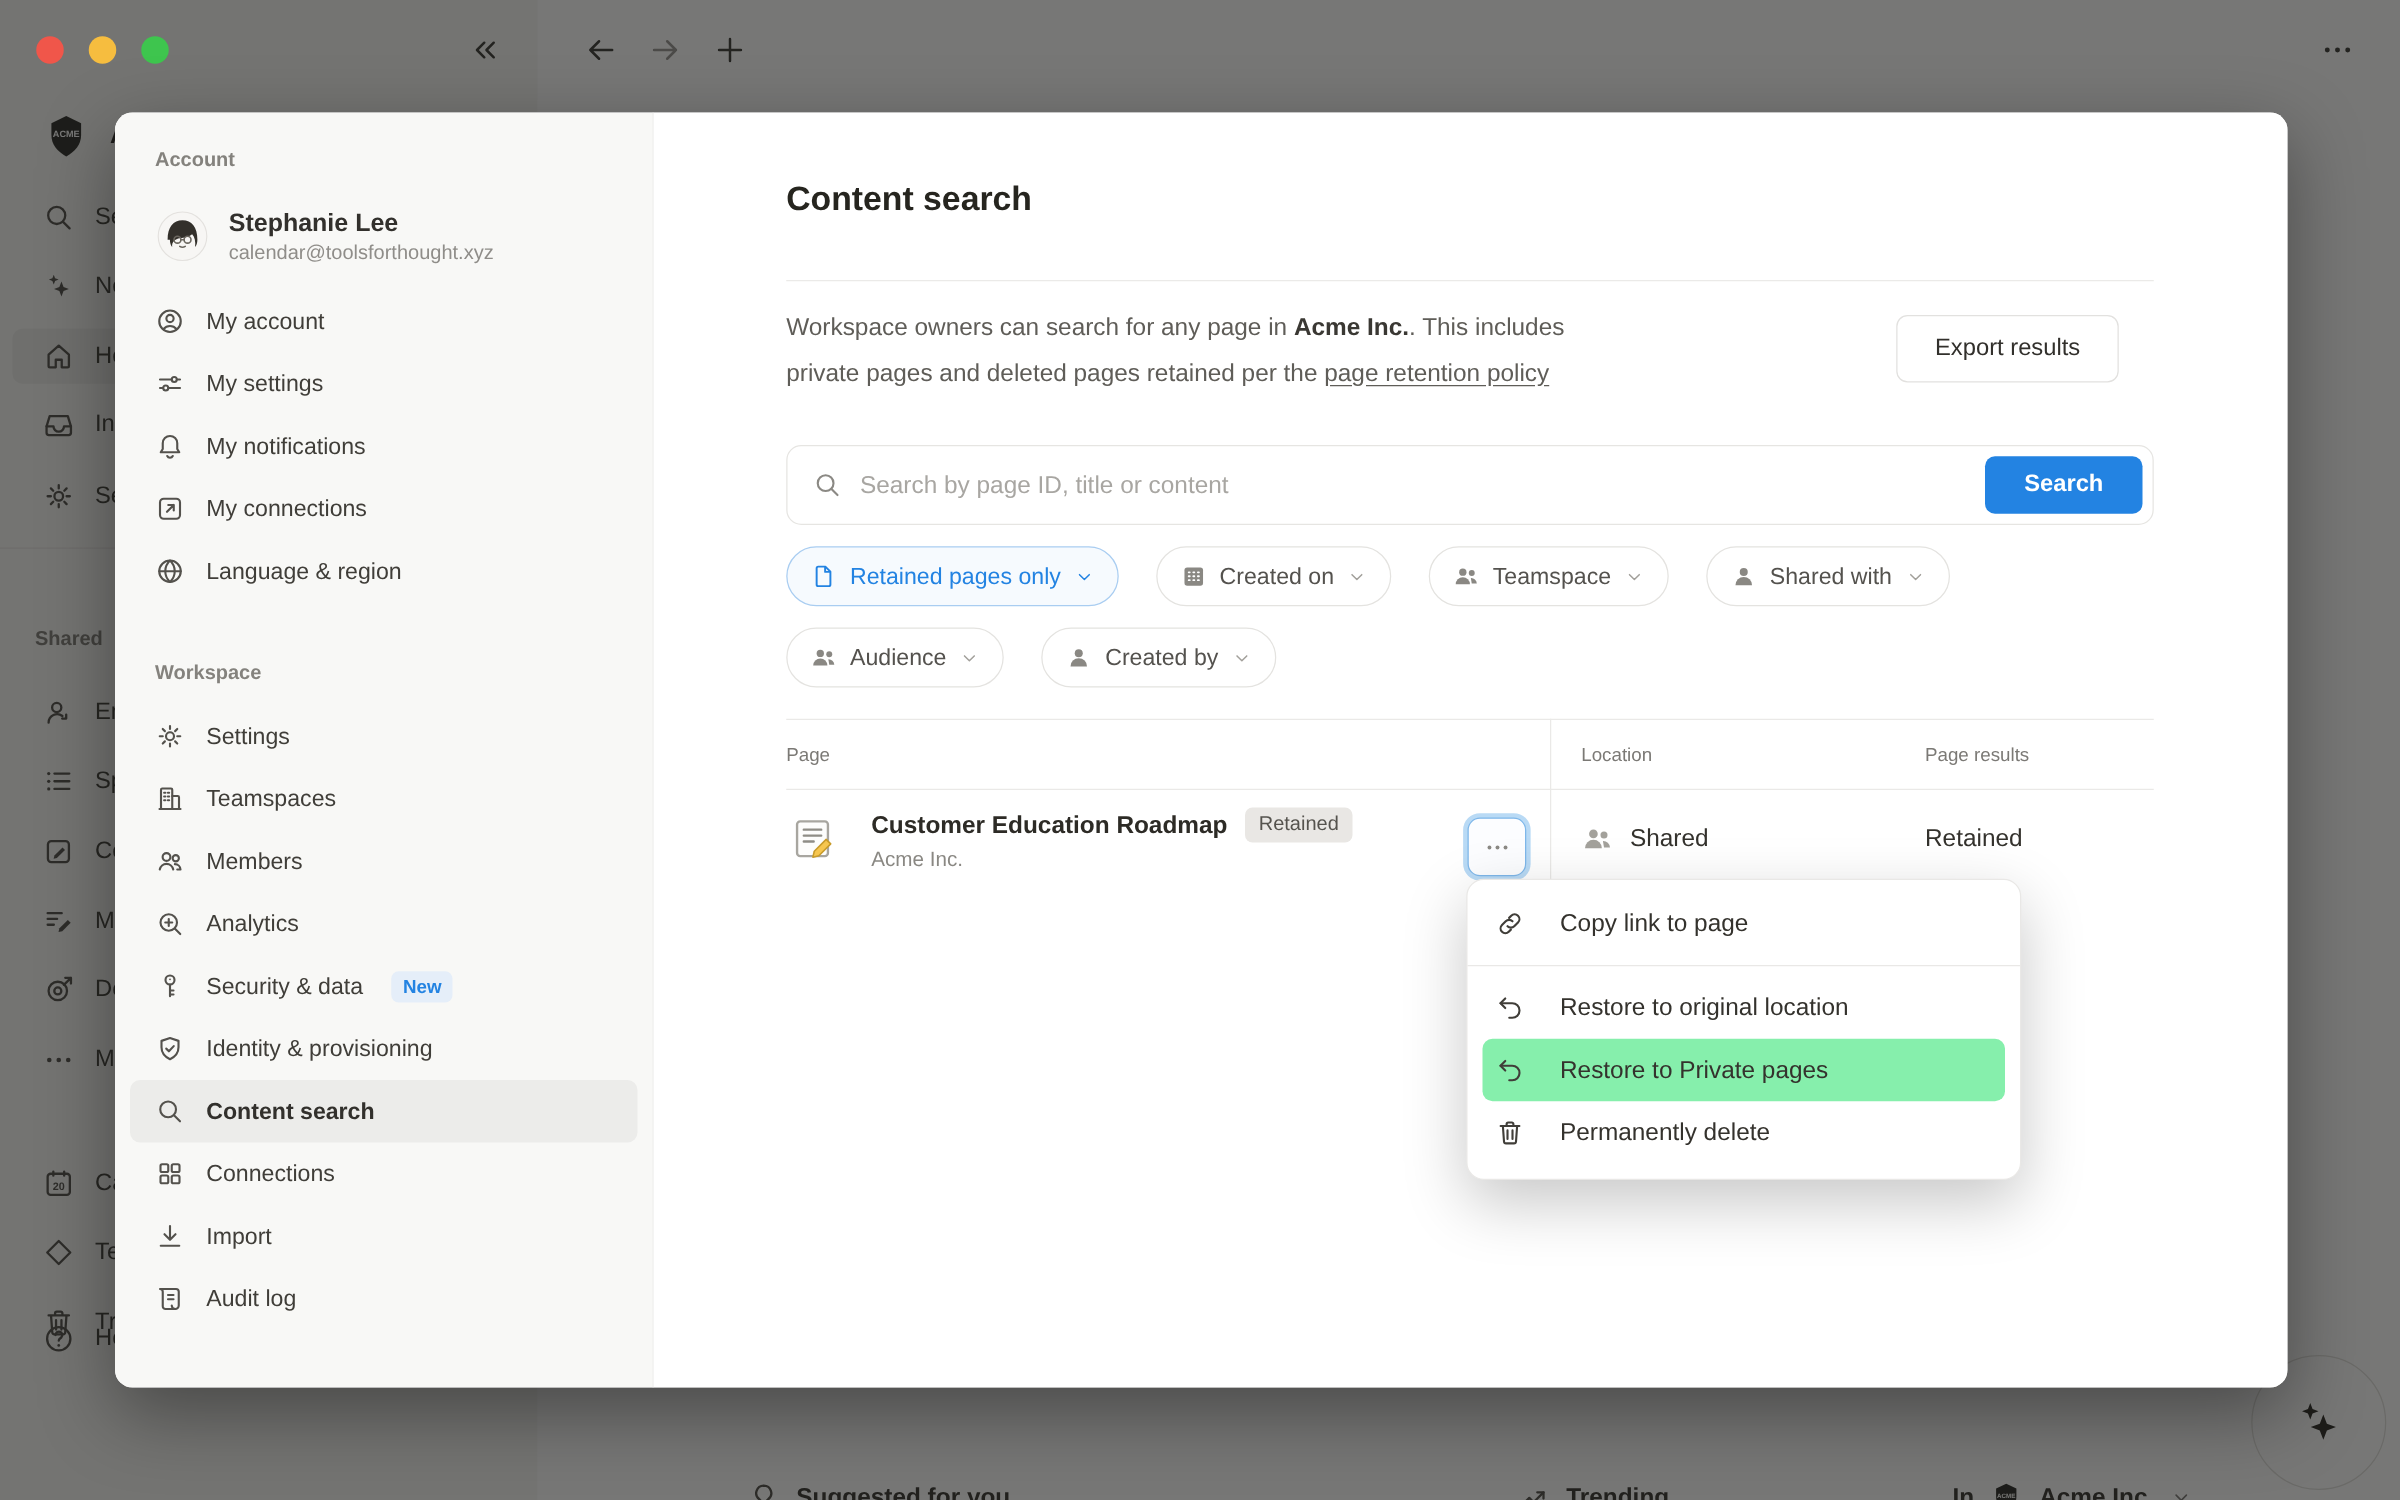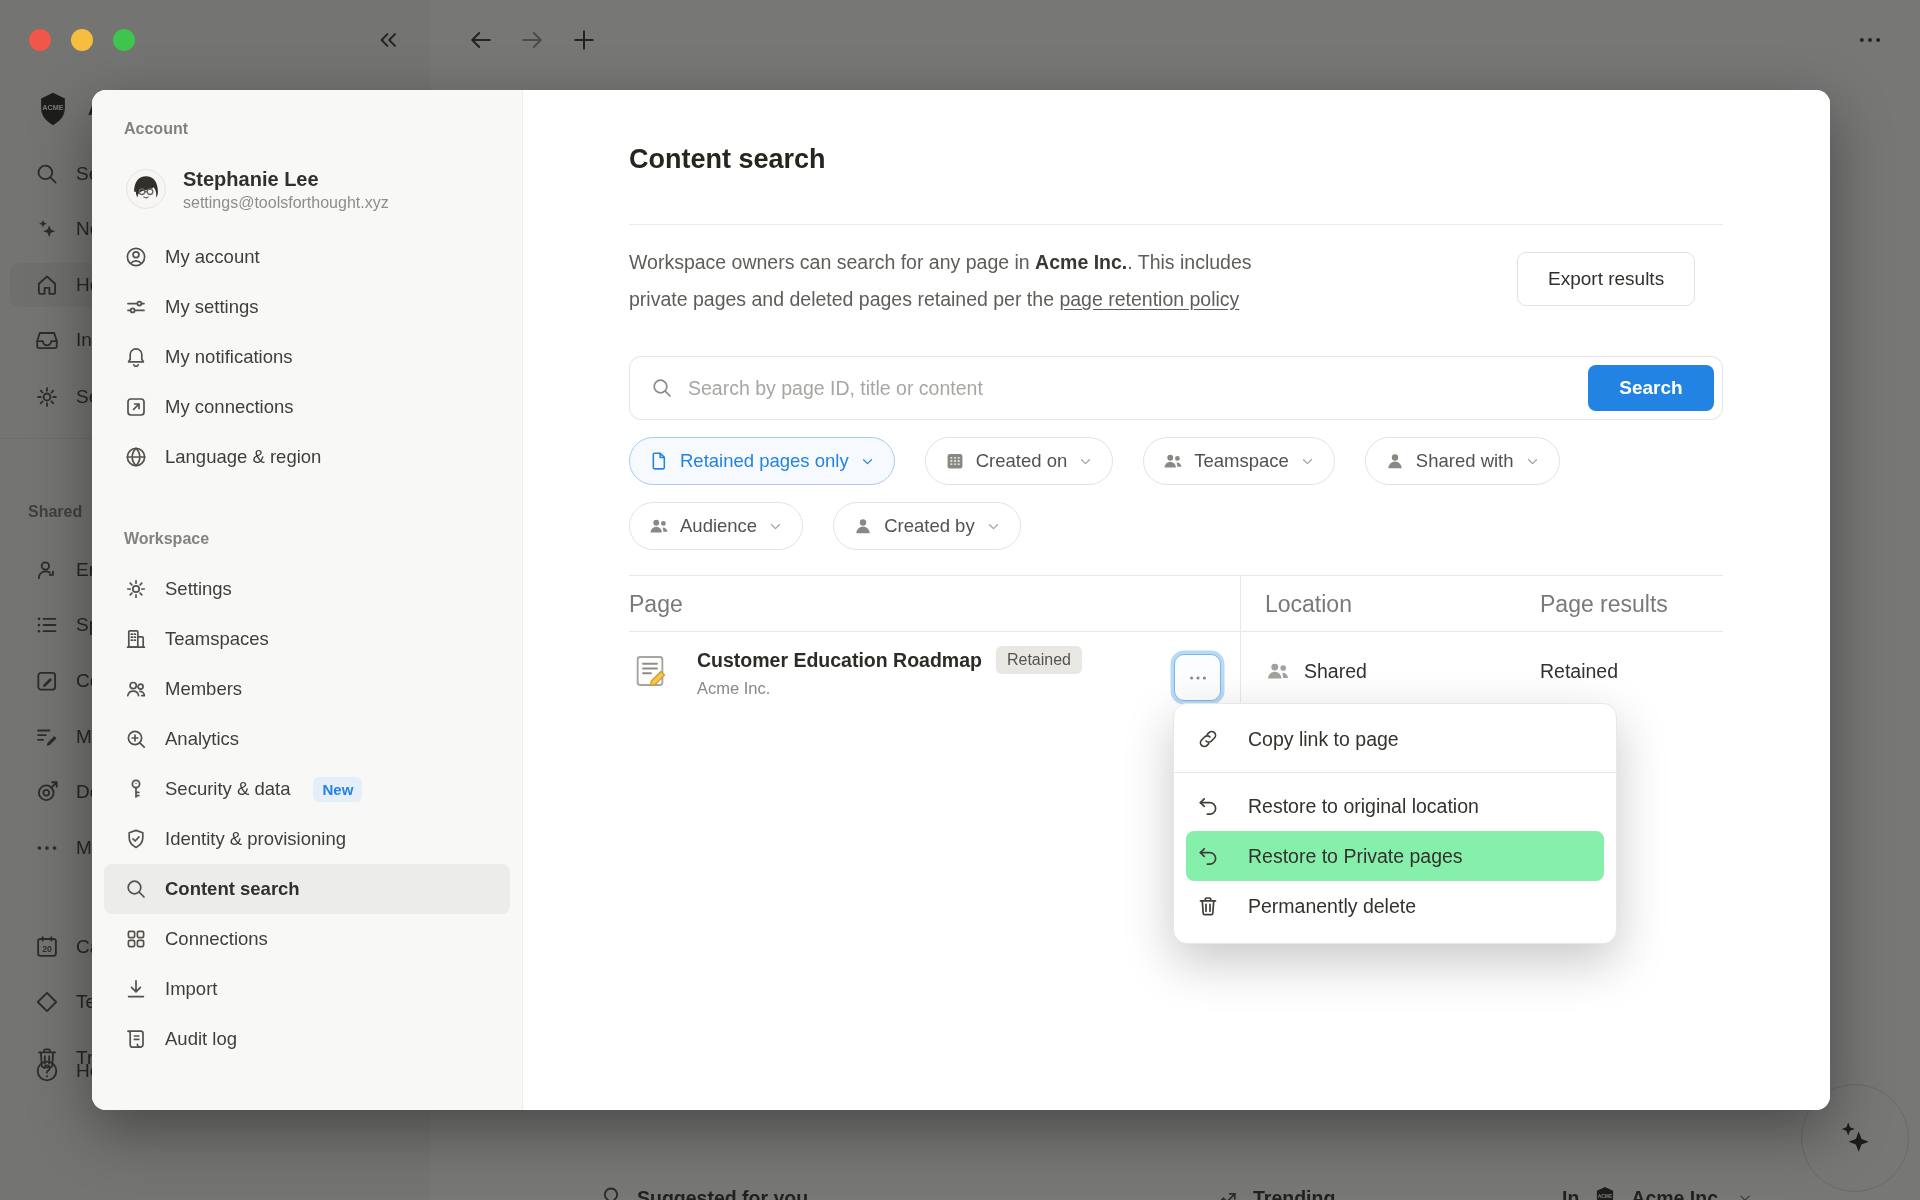--- a/index.html
+++ b/index.html
@@ -66,21 +66,21 @@
   .chips{position:absolute;left:106px;top:347px;width:1110px;display:flex;flex-wrap:wrap;column-gap:30px;row-gap:17px}
   .chip{height:48px;display:flex;align-items:center;gap:10px;padding:0 18px;border:1.5px solid #e4e3e0;border-radius:24px;
     background:#fff;font-size:18.5px;color:#54524e;font-family:inherit;cursor:pointer;white-space:nowrap}
   .chip .ic{color:#8a8883}
   .chip .chev{color:#a2a09b}
   .chip.active{color:#2383e2;border-color:#a9cdf1;background:#f6fafe}
   .chip.active .ic,.chip.active .chev{color:#2383e2}
 
   .table{position:absolute;left:106px;top:485px;width:1094px}
   .t-head{position:relative;height:57px;border-top:1px solid #eae9e7;border-bottom:1px solid #eae9e7}
-  .t-h{position:absolute;top:0;height:57px;display:flex;align-items:center;font-size:23px;color:#7b7975}
+  .t-h{position:absolute;top:0;height:57px;display:flex;align-items:center;font-size:15px;color:#7b7975}
   .t-vline{position:absolute;left:611px;top:0;width:1px;height:135px;background:#eae9e7}
   .t-row{position:relative;height:78px}
   .row-icon{position:absolute;left:2px;top:20px}
   .row-title-wrap{position:absolute;left:68px;top:14px;display:flex;align-items:center;gap:14px}
   .row-title{font-size:19.5px;font-weight:700;color:#2d2b26;white-space:nowrap}
   .row-badge{background:#e9e7e4;color:#55534e;font-size:16px;padding:5px 11px;border-radius:6px}
   .row-menu-btn{position:absolute;left:545px;top:22px;width:47px;height:47px;border-radius:10px;background:#fcfdff;
     border:1px solid #7eb7ea;box-shadow:0 0 0 3.5px #b9daf5;display:flex;align-items:center;justify-content:center;
     color:#8b8984;cursor:pointer}
   .row-sub{position:absolute;left:68px;top:47px;font-size:16.5px;color:#8a8883}
@@ -356,21 +356,21 @@
           <svg viewBox="0 0 24 24">
             <circle cx="12" cy="12" r="10.6" fill="#f7f6f4" stroke="#e3e1de" stroke-width=".5"></circle>
             <path d="M5.5 13.5c0-5.5 2.5-8.5 6.5-8.5s6.5 3 6.5 8.5c0 1.5-.4 2.5-1 3.2.3-2.5-.2-4.4-1.3-5.6-1 .9-3.2 1.5-5.4 1.8-2 .3-3.6 1.6-3.3 3.8-.6-.7-1-1.7-1-3.2z" fill="#33302b" stroke="none"></path>
             <circle cx="9.8" cy="13.5" r="1.5" fill="none" stroke="#6b675f" stroke-width=".7"></circle>
             <circle cx="14.2" cy="13.5" r="1.5" fill="none" stroke="#6b675f" stroke-width=".7"></circle>
             <path d="M11.3 13.5h1.4M10.8 16.4c.8.5 1.6.5 2.4 0" fill="none" stroke="#6b675f" stroke-width=".7"></path>
           </svg>
         </span>
       <span>
         <div class="user-name">Stephanie Lee</div>
-        <div class="user-email">settings@toolsforthought.xyz</div>
+        <div class="user-email">calendar@toolsforthought.xyz</div>
       </span>
     </div>
     <div class="plist" id="account-items">
         <div class="prow">
           <span class="ic" style="width:24px;height:24px">
             <svg viewBox="0 0 24 24">
               <circle cx="12" cy="12" r="8.6"></circle>
               <circle cx="12" cy="9.8" r="2.9"></circle>
               <path d="M6.8 18.2a6.8 6.8 0 0110.4 0"></path>
             </svg>

